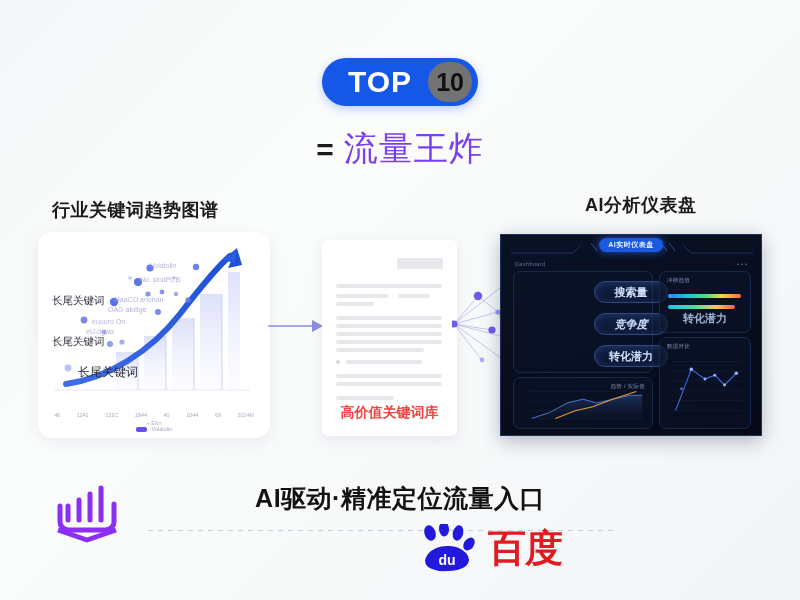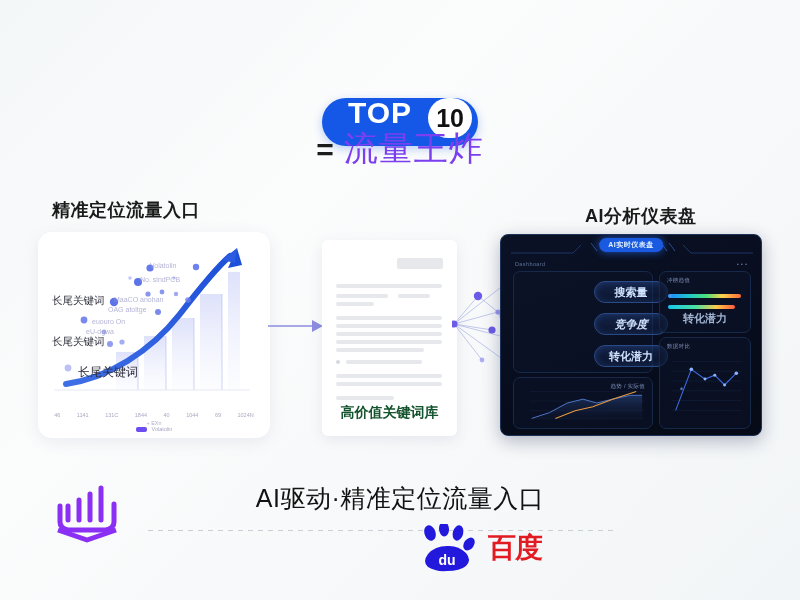--- a/index.html
+++ b/index.html
@@ -12,35 +12,34 @@
     background: linear-gradient(135deg, #f4f7f8 0%, #fbfcfc 35%, #f6f8f9 70%, #f2f5f7 100%);
     position: relative;
   }
 
   
   .badge-wrap {
     position: absolute; top: 58px; left: 0; right: 0;
     display: flex; justify-content: center;
   }
   .badge {
-    display: flex; align-items: flex-start;
+    display: flex; align-items: center;
     height: 48px; padding: 0 6px 0 26px;
     background: #1558e8;
     border-radius: 26px;
     box-shadow: 0 3px 10px rgba(21,88,232,0.28);
-    margin-top: 40px;
   }
   .badge-text {
     color: #ffffff; font-size: 30px; font-weight: 700;
     letter-spacing: 1px; line-height: 1;
     padding-right: 16px;
   }
   .badge-num {
     width: 44px; height: 40px;
-    background: #ffffff; border-radius: 22px;
+    background: #737373; border-radius: 22px;
     display: flex; align-items: center; justify-content: center;
     color: #111111; font-size: 25px; font-weight: 700;
   }
 
   
   .headline {
     position: absolute; top: 126px; left: 0; right: 0;
     display: flex; justify-content: center; align-items: baseline;
     gap: 10px;
   }
@@ -48,21 +47,21 @@
   .hl-eq    { color: #1c1c1c; font-size: 30px; font-weight: 700; }
   .hl-purple{ color: #7b3ff0; font-size: 34px; font-weight: 400; letter-spacing: 1px; }
 
   
   .lbl {
     position: absolute;
     font-size: 18px; font-weight: 700; color: #1b1b1b;
     letter-spacing: 0.5px; white-space: nowrap;
   }
   .lbl-left  { left: 52px;  top: 198px; }
-  .lbl-right { left: 585px; top: 204px; }
+  .lbl-right { left: 585px; top: 193px; }
 
   
   .card-chart {
     position: absolute; left: 38px; top: 232px;
     width: 232px; height: 206px;
     background: #ffffff;
     border-radius: 14px;
     box-shadow: 0 4px 16px rgba(80,90,140,0.10);
     overflow: hidden;
   }
@@ -116,32 +115,32 @@
   .doc-line {
     position: absolute; left: 14px; height: 3.5px;
     background: #e6e8ec; border-radius: 2px;
   }
   .doc-dot {
     position: absolute; left: 14px; width: 4px; height: 4px;
     background: #d6d9de; border-radius: 50%;
   }
   .doc-title {
     position: absolute; left: 0; right: 0; bottom: 14px;
-    text-align: center; font-size: 14px; font-weight: 700; color: #14532d;
+    text-align: center; font-size: 14px; font-weight: 700; color: #ef4444;
   }
 
   
   .nodes { position: absolute; left: 452px; top: 268px; width: 66px; height: 110px; }
 
   
   .card-dash {
     position: absolute; left: 500px; top: 234px;
     width: 262px; height: 202px;
     background: linear-gradient(160deg, #0b1226 0%, #070d1d 55%, #060a16 100%);
-    border-radius: 8px;
+    border-radius: 0;
     border: 1.5px solid #1d3258;
     box-shadow: 0 5px 18px rgba(20,30,70,0.30);
     overflow: hidden;
   }
   .dash-topbar {
     position: absolute; left: 10px; right: 10px; top: 6px; height: 18px;
   }
   .dash-title {
     position: absolute; left: 50%; transform: translateX(-50%); top: 3px;
     background: #1a5ae0; color: #dff0ff;
@@ -193,33 +192,33 @@
     position: absolute; left: 0; right: 0; bottom: 6px; text-align: center;
     font-size: 11px; font-weight: 700; color: #b9cfef;
     opacity: .85; filter: blur(0.4px);
   }
   .mini-svg { position: absolute; inset: 0; width: 100%; height: 100%; }
 
   
   .tagline {
     position: absolute; top: 482px; left: 0; right: 0;
     text-align: center;
-    font-size: 25px; font-weight: 400; color: #121212; letter-spacing: .5px;
+    font-size: 25px; font-weight: 700; color: #121212; letter-spacing: .5px;
   }
   .bar-icon { position: absolute; left: 48px; top: 482px; width: 78px; height: 62px; }
   .dash-rule {
     position: absolute; left: 148px; top: 530px; width: 470px; height: 1px;
     background: repeating-linear-gradient(90deg,#c8cdd6 0 5px,transparent 5px 10px);
   }
   .logos {
     position: absolute; left: 418px; top: 524px;
     display: flex; align-items: center; gap: 12px;
   }
   .baidu-word {
-    color: #e21b23; font-size: 28px; font-weight: 700;
+    color: #e21b23; font-size: 38px; font-weight: 700;
     letter-spacing: -1px; line-height: 1;
   }
   .google-word { font-size: 44px; font-weight: 400; line-height: 1; letter-spacing: -1px; }
   .g-b { color: #4285f4; } .g-r { color: #ea4335; }
   .g-y { color: #fbbc05; } .g-g { color: #34a853; }
 </style>
 </head>
 <body>
 
 <div class="badge-wrap">
@@ -227,21 +226,21 @@
     <span class="badge-text">TOP</span>
     <span class="badge-num">10</span>
   </div>
 </div>
 
 <div class="headline">
   <span class="hl-eq">=</span>
   <span class="hl-purple">流量王炸</span>
 </div>
 
-<div class="lbl lbl-left">精准定位流量入口</div>
+<div class="lbl lbl-left">行业关键词趋势图谱</div>
 <div class="lbl lbl-right">AI分析仪表盘</div>
 
 <div class="card-chart">
   <div class="chart-inner">
     <svg class="chart-svg" viewBox="0 0 232 206" preserveAspectRatio="none">
       <defs>
         <linearGradient id="areaFill" x1="0" y1="0" x2="0" y2="1">
           <stop offset="0%" stop-color="#8f9cf0" stop-opacity="0.30"></stop>
           <stop offset="100%" stop-color="#c9d0f8" stop-opacity="0.05"></stop>
         </linearGradient>

